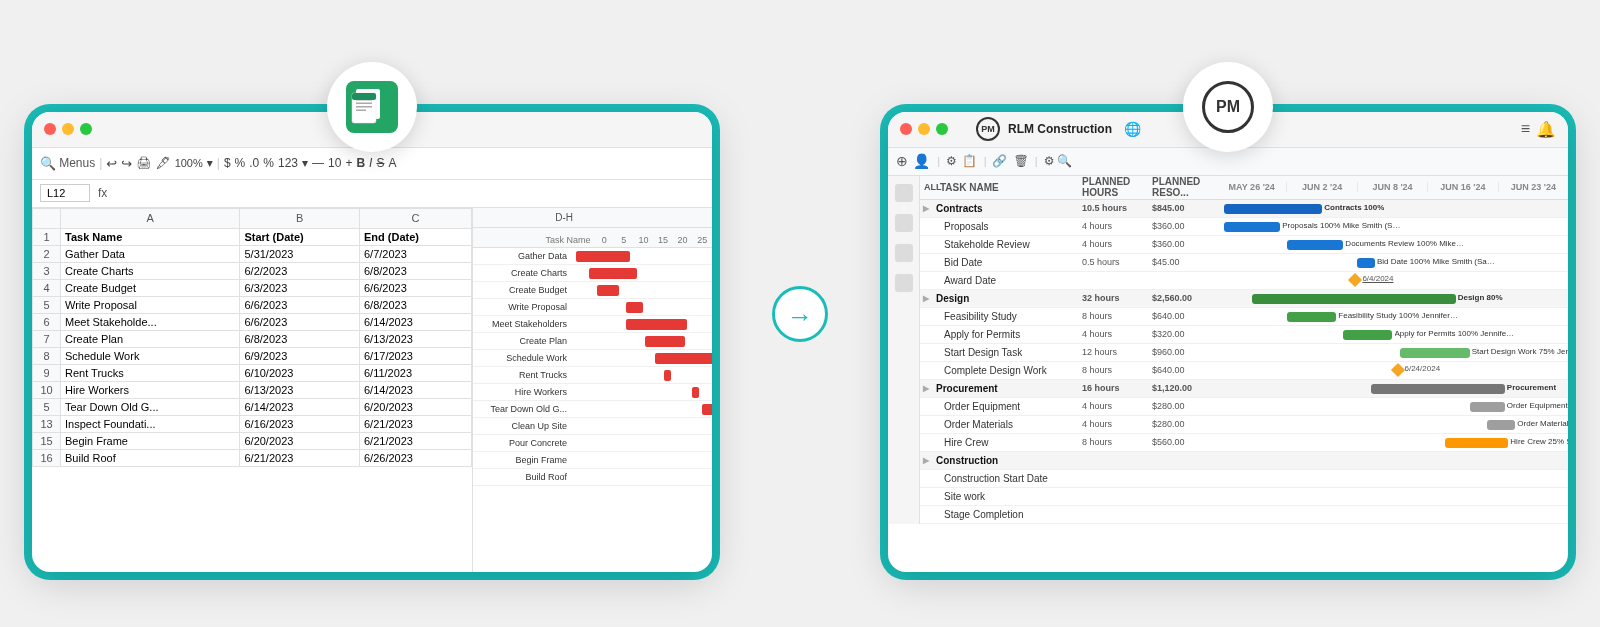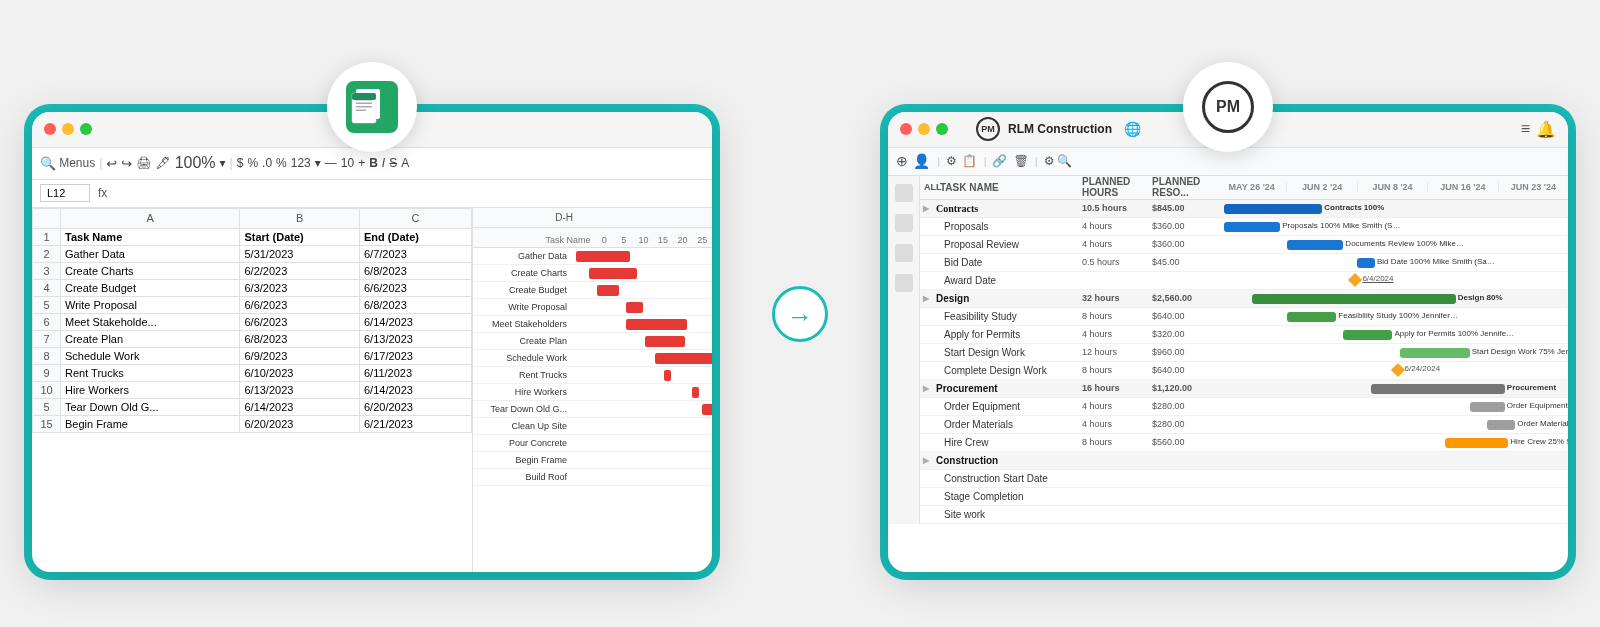--- a/index.html
+++ b/index.html
@@ -326,21 +326,21 @@
         <div class="sheets-toolbar">
           <span style="font-size:12px; color:#555; cursor:pointer; display:flex; align-items:center; gap:3px;">
             <span style="font-size:13px;">🔍</span> 
               <span>Menus</span>
           </span>
           <span style="color:#ccc;">|</span>
           <span style="cursor:pointer; font-size:13px;">↩</span>
           <span style="cursor:pointer; font-size:13px;">↪</span>
           <span style="cursor:pointer; font-size:12px;">🖨</span>
           <span style="cursor:pointer; font-size:12px;">🖋</span>
-          <span style="cursor:pointer; font-size:16px;">100%</span>
+          <span style="cursor:pointer; font-size:11px;">100%</span>
           <span>▾</span>
           <span style="color:#ccc;">|</span>
           <span style="cursor:pointer;">$</span>
           <span style="cursor:pointer;">%</span>
           <span style="cursor:pointer;">.0</span>
           <span style="cursor:pointer;">%</span>
           <span style="cursor:pointer;">123</span>
           <span>▾</span>
           <span>—</span>
           <span style="cursor:pointer;">10</span>
@@ -429,24 +429,36 @@
     <td style="">6/13/2023</td>
     <td style="">6/14/2023</td>
   </tr>
                   <tr>
     <td class="row-header">5</td>
     <td style="">Tear Down Old G...</td>
     <td style="">6/14/2023</td>
     <td style="">6/20/2023</td>
   </tr>
                   <tr>
+    <td class="row-header">13</td>
+    <td style="">Inspect Foundati...</td>
+    <td style="">6/16/2023</td>
+    <td style="">6/21/2023</td>
+  </tr>
+                  <tr>
     <td class="row-header">15</td>
     <td style="">Begin Frame</td>
     <td style="">6/20/2023</td>
     <td style="">6/21/2023</td>
+  </tr>
+                  <tr>
+    <td class="row-header">16</td>
+    <td style="">Build Roof</td>
+    <td style="">6/21/2023</td>
+    <td style="">6/26/2023</td>
   </tr>
                 </tbody>
             </table>
           </div>
 
           <div class="gantt-area">
             <div class="gantt-header">
               <span style="width:100px; text-align:right; padding-right:4px; font-size:10px; color:#555;">D-H</span>
             </div>
             <div class="gantt-axis">
@@ -610,41 +622,41 @@
                 <span style="flex:1; text-align:center; border-right:1px solid #e8e8e8;">JUN 2 '24</span>
                 <span style="flex:1; text-align:center; border-right:1px solid #e8e8e8;">JUN 8 '24</span>
                 <span style="flex:1; text-align:center; border-right:1px solid #e8e8e8;">JUN 16 '24</span>
                 <span style="flex:1; text-align:center;">JUN 23 '24</span>
               </div>
             </div>
 
             <div style="flex:1; overflow-y:auto; position:relative;" id="pm-task-area">
             <div style="display: flex; align-items: center; height: 18px; border-bottom: 1px solid rgb(240, 240, 240); font-size: 10px; background: rgb(245, 245, 245); font-weight: 700;">
     <div style="width:12px; text-align:center; font-size:8px; color:#aaa;">▶</div>
-    <div style="width:150px; padding-left:4px; overflow:hidden; text-overflow:ellipsis; white-space:nowrap; color:#111;font-family:Liberation Serif, serif;">Contracts</div>
+    <div style="width:150px; padding-left:4px; overflow:hidden; text-overflow:ellipsis; white-space:nowrap; color:#111;">Contracts</div>
     <div style="width:70px; font-size:9px; color:#555; overflow:hidden; text-overflow:ellipsis; white-space:nowrap;">10.5 hours</div>
     <div style="width:65px; font-size:9px; color:#555; overflow:hidden; text-overflow:ellipsis; white-space:nowrap;">$845.00</div>
     <div style="flex:1; position:relative; height:100%;" id="pm-gantt-1">
                     <div style="position: absolute; left: 2%; width: 28%; height: 10px; background: rgb(21, 101, 192); border-radius: 3px; top: 4px;"></div>
                     <span style="position: absolute; left: calc(30% + 2px); top: 3px; font-size: 8px; color: rgb(51, 51, 51); white-space: nowrap; overflow: hidden; max-width: 120px; text-overflow: ellipsis;">Contracts 100%</span>
                   </div>
   </div>
                 <div style="display: flex; align-items: center; height: 18px; border-bottom: 1px solid rgb(240, 240, 240); font-size: 10px;">
     <div style="width:12px; text-align:center; font-size:8px; color:#aaa;"></div>
     <div style="width:150px; padding-left:12px; overflow:hidden; text-overflow:ellipsis; white-space:nowrap; color:#333;">Proposals</div>
     <div style="width:70px; font-size:9px; color:#555; overflow:hidden; text-overflow:ellipsis; white-space:nowrap;">4 hours</div>
     <div style="width:65px; font-size:9px; color:#555; overflow:hidden; text-overflow:ellipsis; white-space:nowrap;">$360.00</div>
     <div style="flex:1; position:relative; height:100%;" id="pm-gantt-2">
                     <div style="position: absolute; left: 2%; width: 16%; height: 10px; background: rgb(25, 118, 210); border-radius: 3px; top: 4px;"></div>
                     <span style="position: absolute; left: calc(18% + 2px); top: 3px; font-size: 8px; color: rgb(51, 51, 51); white-space: nowrap; overflow: hidden; max-width: 120px; text-overflow: ellipsis;">Proposals 100% Mike Smith (Sam...</span>
                   </div>
   </div>
                 <div style="display: flex; align-items: center; height: 18px; border-bottom: 1px solid rgb(240, 240, 240); font-size: 10px;">
     <div style="width:12px; text-align:center; font-size:8px; color:#aaa;"></div>
-    <div style="width:150px; padding-left:12px; overflow:hidden; text-overflow:ellipsis; white-space:nowrap; color:#333;">Proposal Review</div>
+    <div style="width:150px; padding-left:12px; overflow:hidden; text-overflow:ellipsis; white-space:nowrap; color:#333;">Stakeholde Review</div>
     <div style="width:70px; font-size:9px; color:#555; overflow:hidden; text-overflow:ellipsis; white-space:nowrap;">4 hours</div>
     <div style="width:65px; font-size:9px; color:#555; overflow:hidden; text-overflow:ellipsis; white-space:nowrap;">$360.00</div>
     <div style="flex:1; position:relative; height:100%;" id="pm-gantt-3">
                     <div style="position: absolute; left: 20%; width: 16%; height: 10px; background: rgb(25, 118, 210); border-radius: 3px; top: 4px;"></div>
                     <span style="position: absolute; left: calc(36% + 2px); top: 3px; font-size: 8px; color: rgb(51, 51, 51); white-space: nowrap; overflow: hidden; max-width: 120px; text-overflow: ellipsis;">Documents Review 100% Mike Smith (Sample)</span>
                   </div>
   </div>
                 <div style="display: flex; align-items: center; height: 18px; border-bottom: 1px solid rgb(240, 240, 240); font-size: 10px;">
     <div style="width:12px; text-align:center; font-size:8px; color:#aaa;"></div>
     <div style="width:150px; padding-left:12px; overflow:hidden; text-overflow:ellipsis; white-space:nowrap; color:#333;">Bid Date</div>
@@ -690,21 +702,21 @@
     <div style="width:150px; padding-left:12px; overflow:hidden; text-overflow:ellipsis; white-space:nowrap; color:#333;">Apply for Permits</div>
     <div style="width:70px; font-size:9px; color:#555; overflow:hidden; text-overflow:ellipsis; white-space:nowrap;">4 hours</div>
     <div style="width:65px; font-size:9px; color:#555; overflow:hidden; text-overflow:ellipsis; white-space:nowrap;">$320.00</div>
     <div style="flex:1; position:relative; height:100%;" id="pm-gantt-8">
                     <div style="position: absolute; left: 36%; width: 14%; height: 10px; background: rgb(67, 160, 71); border-radius: 3px; top: 4px;"></div>
                     <span style="position: absolute; left: calc(50% + 2px); top: 3px; font-size: 8px; color: rgb(51, 51, 51); white-space: nowrap; overflow: hidden; max-width: 120px; text-overflow: ellipsis;">Apply for Permits 100% Jennifer Jones (Sample)</span>
                   </div>
   </div>
                 <div style="display: flex; align-items: center; height: 18px; border-bottom: 1px solid rgb(240, 240, 240); font-size: 10px;">
     <div style="width:12px; text-align:center; font-size:8px; color:#aaa;"></div>
-    <div style="width:150px; padding-left:12px; overflow:hidden; text-overflow:ellipsis; white-space:nowrap; color:#333;">Start Design Work</div>
+    <div style="width:150px; padding-left:12px; overflow:hidden; text-overflow:ellipsis; white-space:nowrap; color:#333;">Start Design Task</div>
     <div style="width:70px; font-size:9px; color:#555; overflow:hidden; text-overflow:ellipsis; white-space:nowrap;">12 hours</div>
     <div style="width:65px; font-size:9px; color:#555; overflow:hidden; text-overflow:ellipsis; white-space:nowrap;">$960.00</div>
     <div style="flex:1; position:relative; height:100%;" id="pm-gantt-9">
                     <div style="position: absolute; left: 52%; width: 20%; height: 10px; background: rgb(102, 187, 106); border-radius: 3px; top: 4px;"></div>
                     <span style="position: absolute; left: calc(72% + 2px); top: 3px; font-size: 8px; color: rgb(51, 51, 51); white-space: nowrap; overflow: hidden; max-width: 120px; text-overflow: ellipsis;">Start Design Work 75% Jenni...</span>
                   </div>
   </div>
                 <div style="display: flex; align-items: center; height: 18px; border-bottom: 1px solid rgb(240, 240, 240); font-size: 10px;">
     <div style="width:12px; text-align:center; font-size:8px; color:#aaa;"></div>
     <div style="width:150px; padding-left:12px; overflow:hidden; text-overflow:ellipsis; white-space:nowrap; color:#333;">Complete Design Work</div>
@@ -764,31 +776,31 @@
   </div>
                 <div style="display: flex; align-items: center; height: 18px; border-bottom: 1px solid rgb(240, 240, 240); font-size: 10px;">
     <div style="width:12px; text-align:center; font-size:8px; color:#aaa;"></div>
     <div style="width:150px; padding-left:12px; overflow:hidden; text-overflow:ellipsis; white-space:nowrap; color:#333;">Construction Start Date</div>
     <div style="width:70px; font-size:9px; color:#555; overflow:hidden; text-overflow:ellipsis; white-space:nowrap;"></div>
     <div style="width:65px; font-size:9px; color:#555; overflow:hidden; text-overflow:ellipsis; white-space:nowrap;"></div>
     <div style="flex:1; position:relative; height:100%;" id="pm-gantt-17"></div>
   </div>
                 <div style="display: flex; align-items: center; height: 18px; border-bottom: 1px solid rgb(240, 240, 240); font-size: 10px;">
     <div style="width:12px; text-align:center; font-size:8px; color:#aaa;"></div>
+    <div style="width:150px; padding-left:12px; overflow:hidden; text-overflow:ellipsis; white-space:nowrap; color:#333;">Site work</div>
+    <div style="width:70px; font-size:9px; color:#555; overflow:hidden; text-overflow:ellipsis; white-space:nowrap;"></div>
+    <div style="width:65px; font-size:9px; color:#555; overflow:hidden; text-overflow:ellipsis; white-space:nowrap;"></div>
+    <div style="flex:1; position:relative; height:100%;" id="pm-gantt-18"></div>
+  </div>
+                <div style="display: flex; align-items: center; height: 18px; border-bottom: 1px solid rgb(240, 240, 240); font-size: 10px;">
+    <div style="width:12px; text-align:center; font-size:8px; color:#aaa;"></div>
     <div style="width:150px; padding-left:12px; overflow:hidden; text-overflow:ellipsis; white-space:nowrap; color:#333;">Stage Completion</div>
     <div style="width:70px; font-size:9px; color:#555; overflow:hidden; text-overflow:ellipsis; white-space:nowrap;"></div>
     <div style="width:65px; font-size:9px; color:#555; overflow:hidden; text-overflow:ellipsis; white-space:nowrap;"></div>
     <div style="flex:1; position:relative; height:100%;" id="pm-gantt-19"></div>
-  </div>
-                <div style="display: flex; align-items: center; height: 18px; border-bottom: 1px solid rgb(240, 240, 240); font-size: 10px;">
-    <div style="width:12px; text-align:center; font-size:8px; color:#aaa;"></div>
-    <div style="width:150px; padding-left:12px; overflow:hidden; text-overflow:ellipsis; white-space:nowrap; color:#333;">Site work</div>
-    <div style="width:70px; font-size:9px; color:#555; overflow:hidden; text-overflow:ellipsis; white-space:nowrap;"></div>
-    <div style="width:65px; font-size:9px; color:#555; overflow:hidden; text-overflow:ellipsis; white-space:nowrap;"></div>
-    <div style="flex:1; position:relative; height:100%;" id="pm-gantt-18"></div>
   </div>
               </div>
           </div>
         </div>
       </div>
     </div>
   </div>
 
 </div>
 

